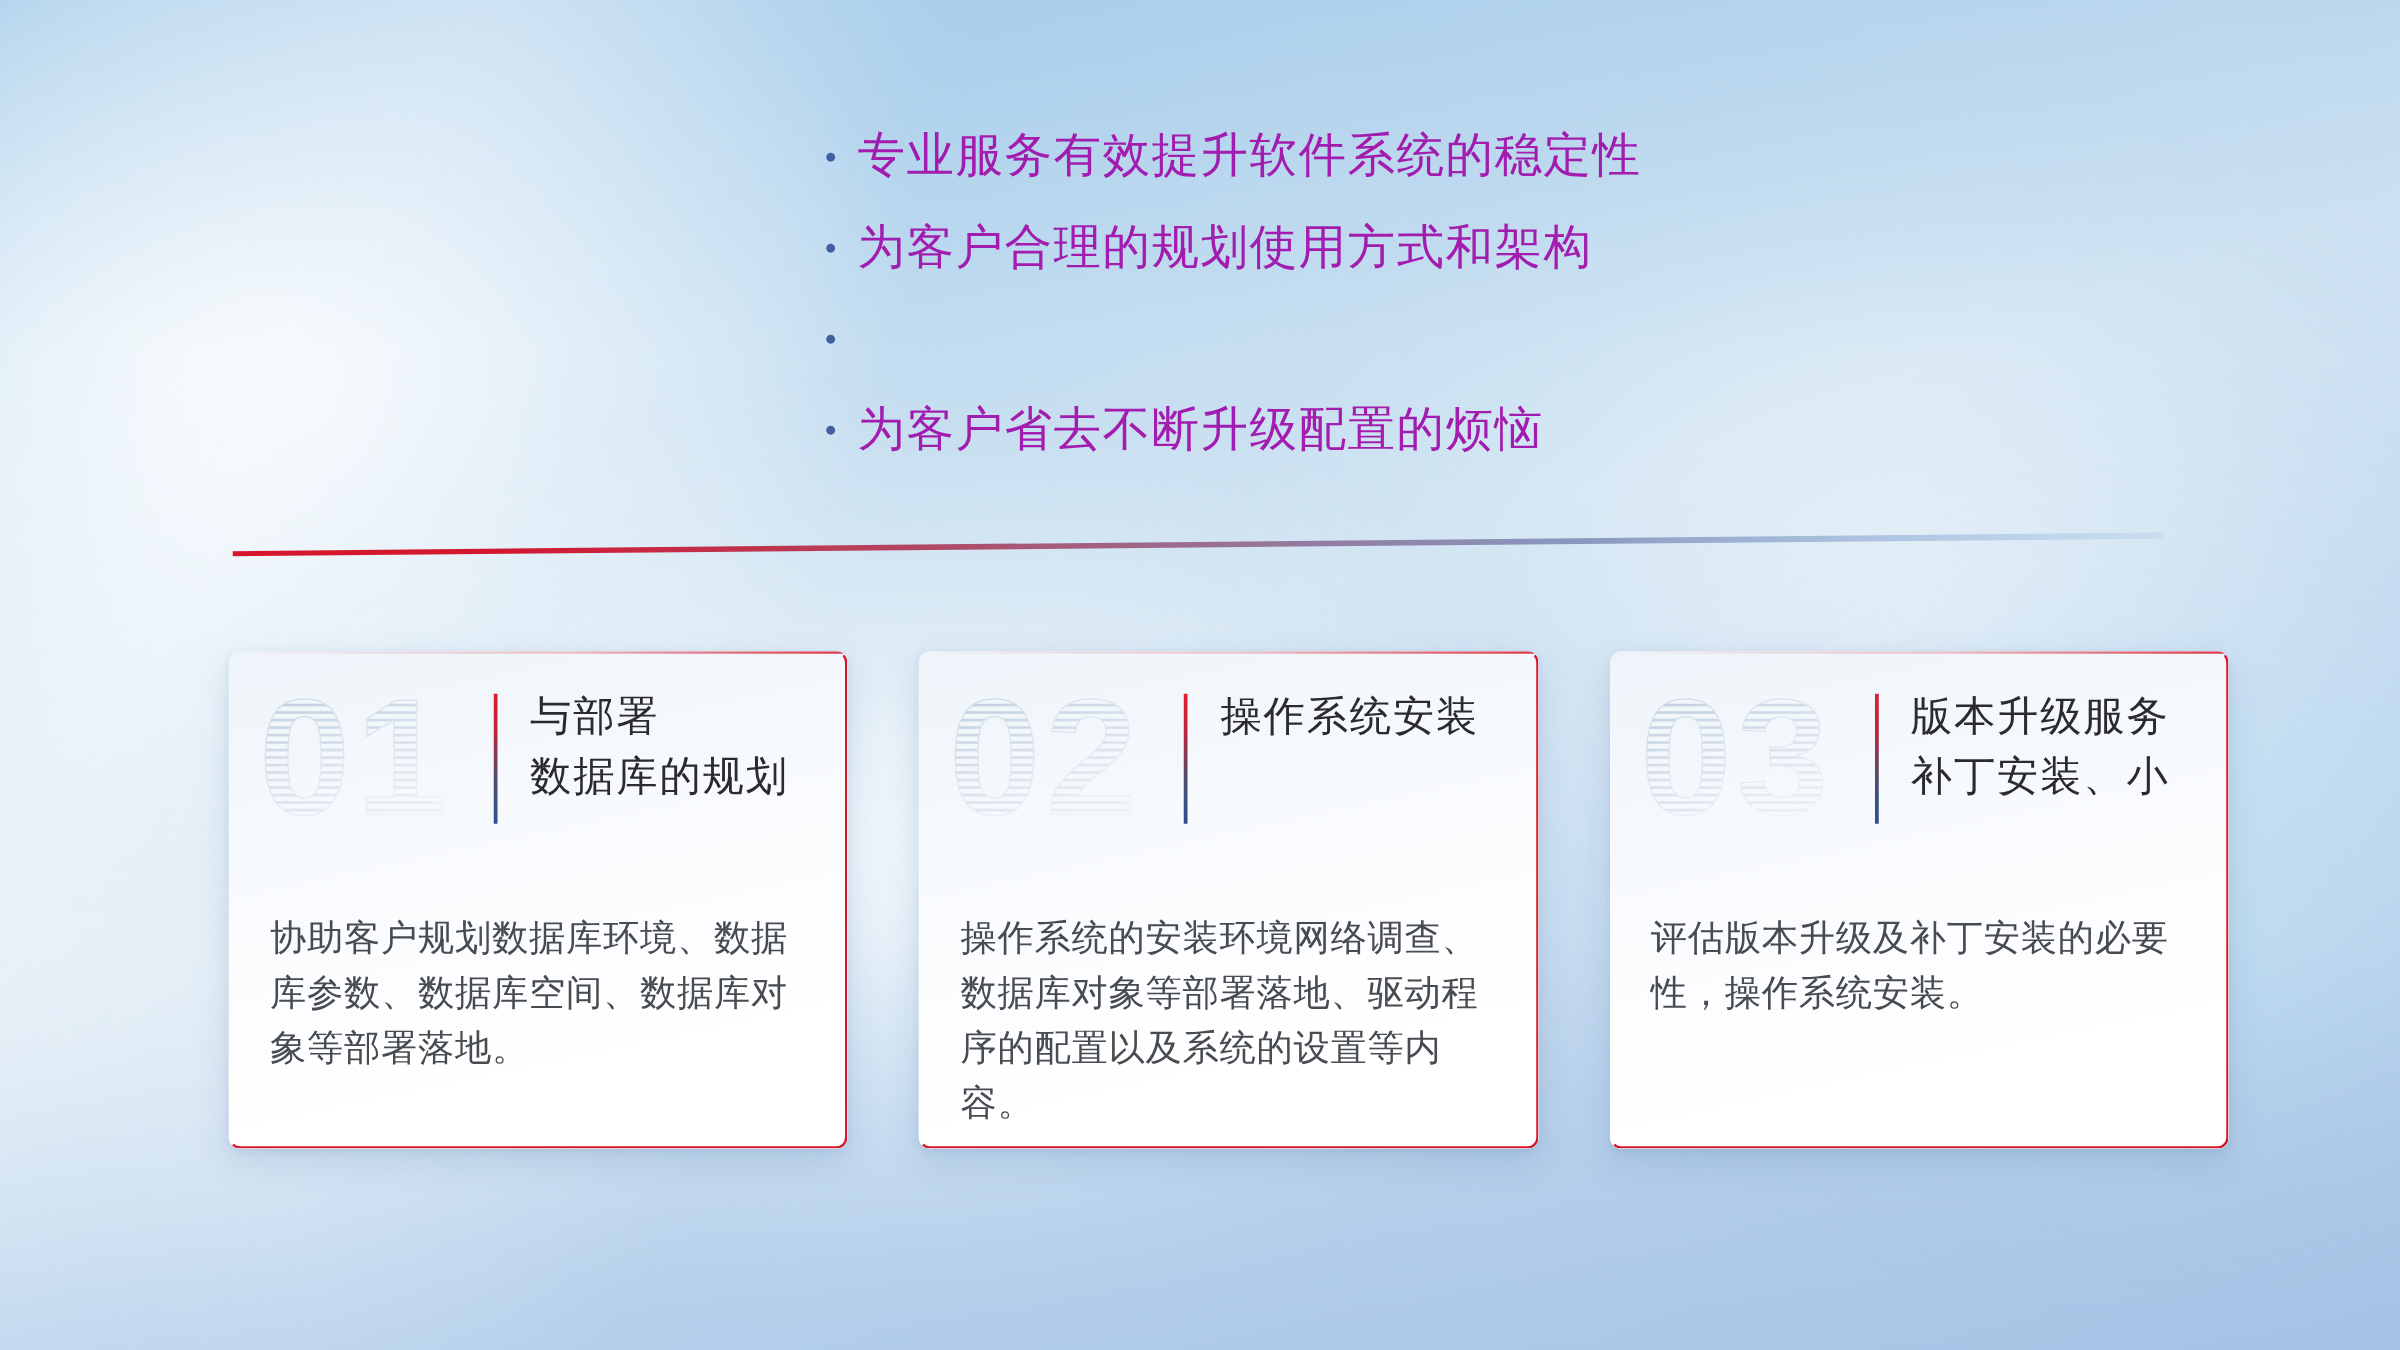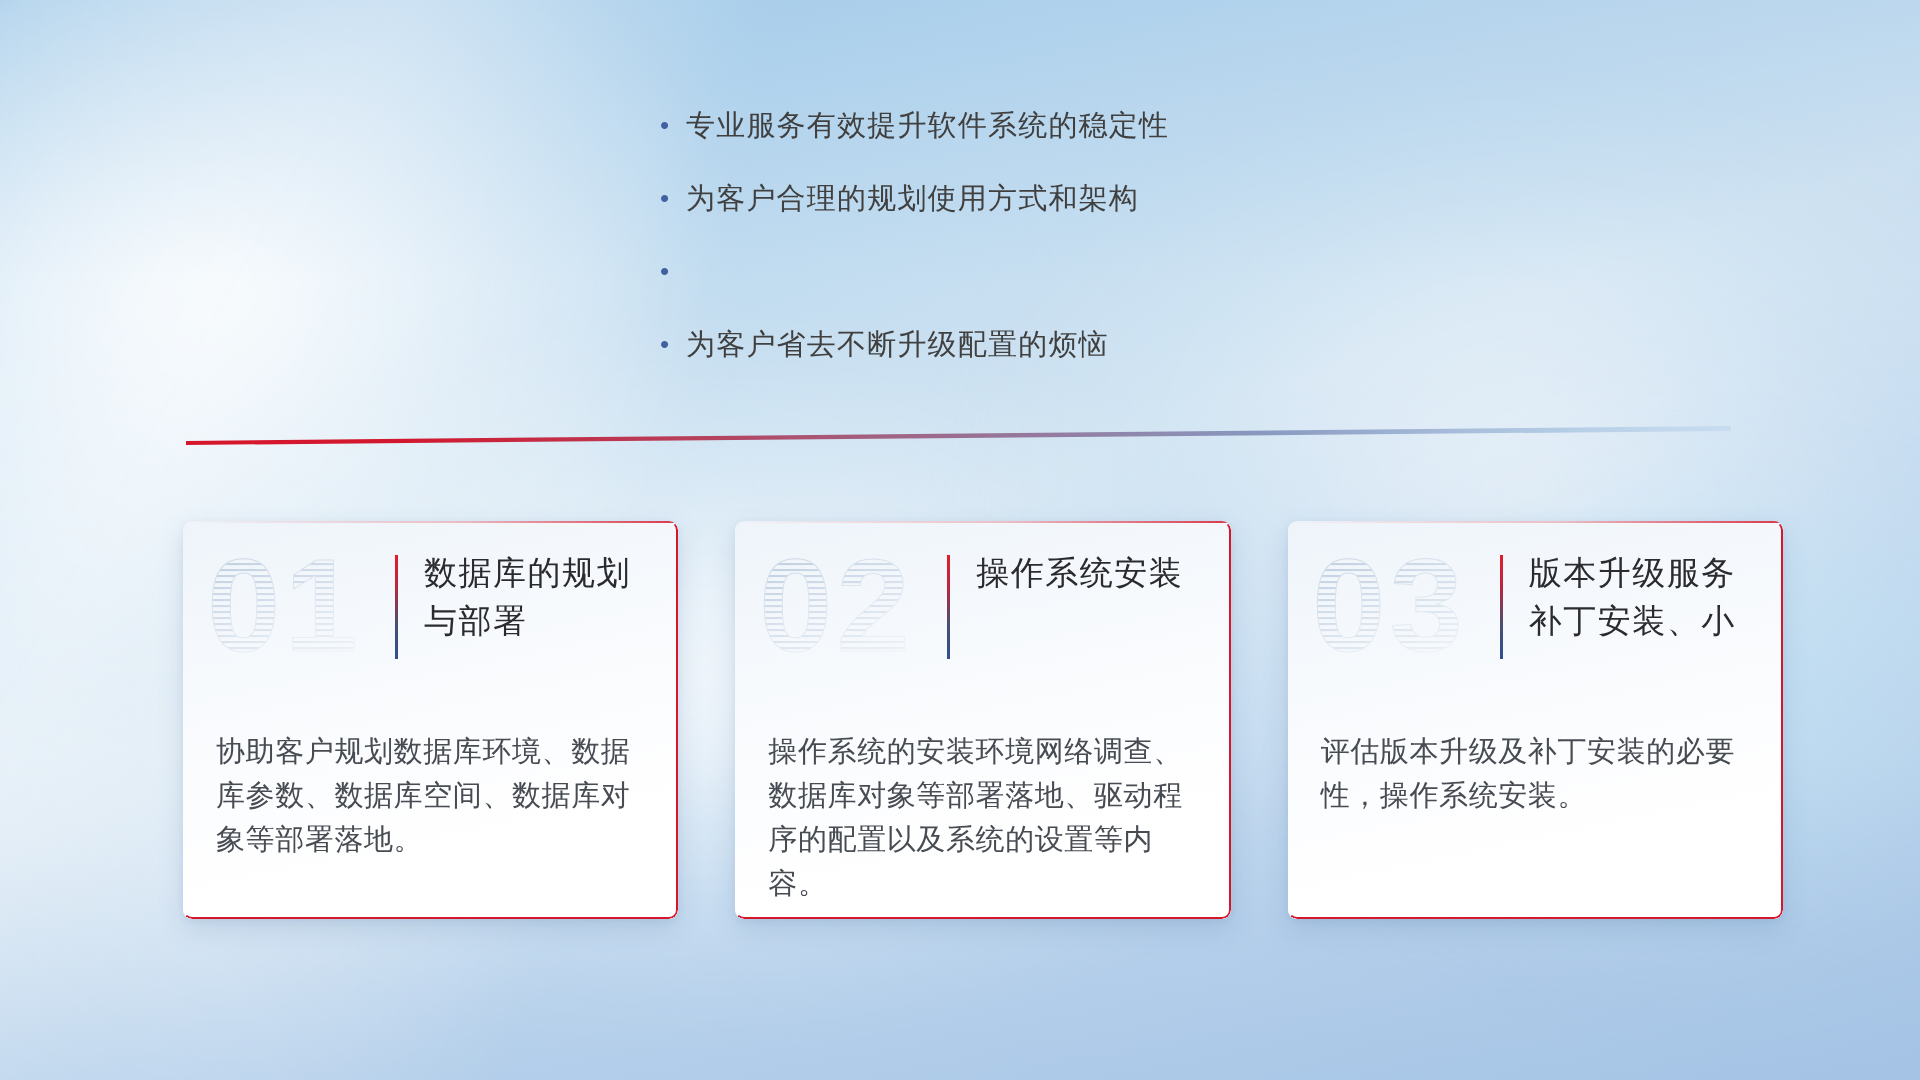--- a/index.html
+++ b/index.html
@@ -49,22 +49,22 @@
   .bullet-row{
     display:flex;align-items:flex-start;
     margin-bottom:39px;
   }
   .bullet-dot{
     width:26px;flex:0 0 26px;
     color:#41609f;font-size:26px;line-height:34px;
     text-align:left;
   }
   .bullet-text{
-    color:#404040;
-    font-size:29px;
+    color:#a21caf;
+    font-size:38px;
     line-height:34px;
     letter-spacing:1.2px;
     white-space:nowrap;
     font-weight:500;
   }
 
   
   .divider-wrap{
     position:absolute;left:186px;top:424px;width:1545px;height:26px;
   }
@@ -210,22 +210,22 @@
             </defs>
             <g mask="url(#m1)" opacity="0.75">
               <text x="2" y="112" font-family="Liberation Sans, sans-serif" font-size="132" font-weight="700" letter-spacing="4" fill="url(#stripes1)">01</text>
               <text x="2" y="112" font-family="Liberation Sans, sans-serif" font-size="132" font-weight="700" letter-spacing="4" fill="none" stroke="#b9c8db" stroke-width="1">01</text>
             </g>
           </svg>
         </div>
         <div class="head-right">
           <div class="vbar"></div>
           <div class="card-title">
+            <div>与部署</div>
             <div>数据库的规划</div>
-            <div>与部署</div>
           </div>
         </div>
       </div>
       <div class="card-body">协助客户规划数据库环境、数据库参数、数据库空间、数据库对象等部署落地。</div>
     </div>
 
     <div class="card">
       <div class="card-topfade"></div>
       <div class="card-accent"></div>
       <div class="card-head">

